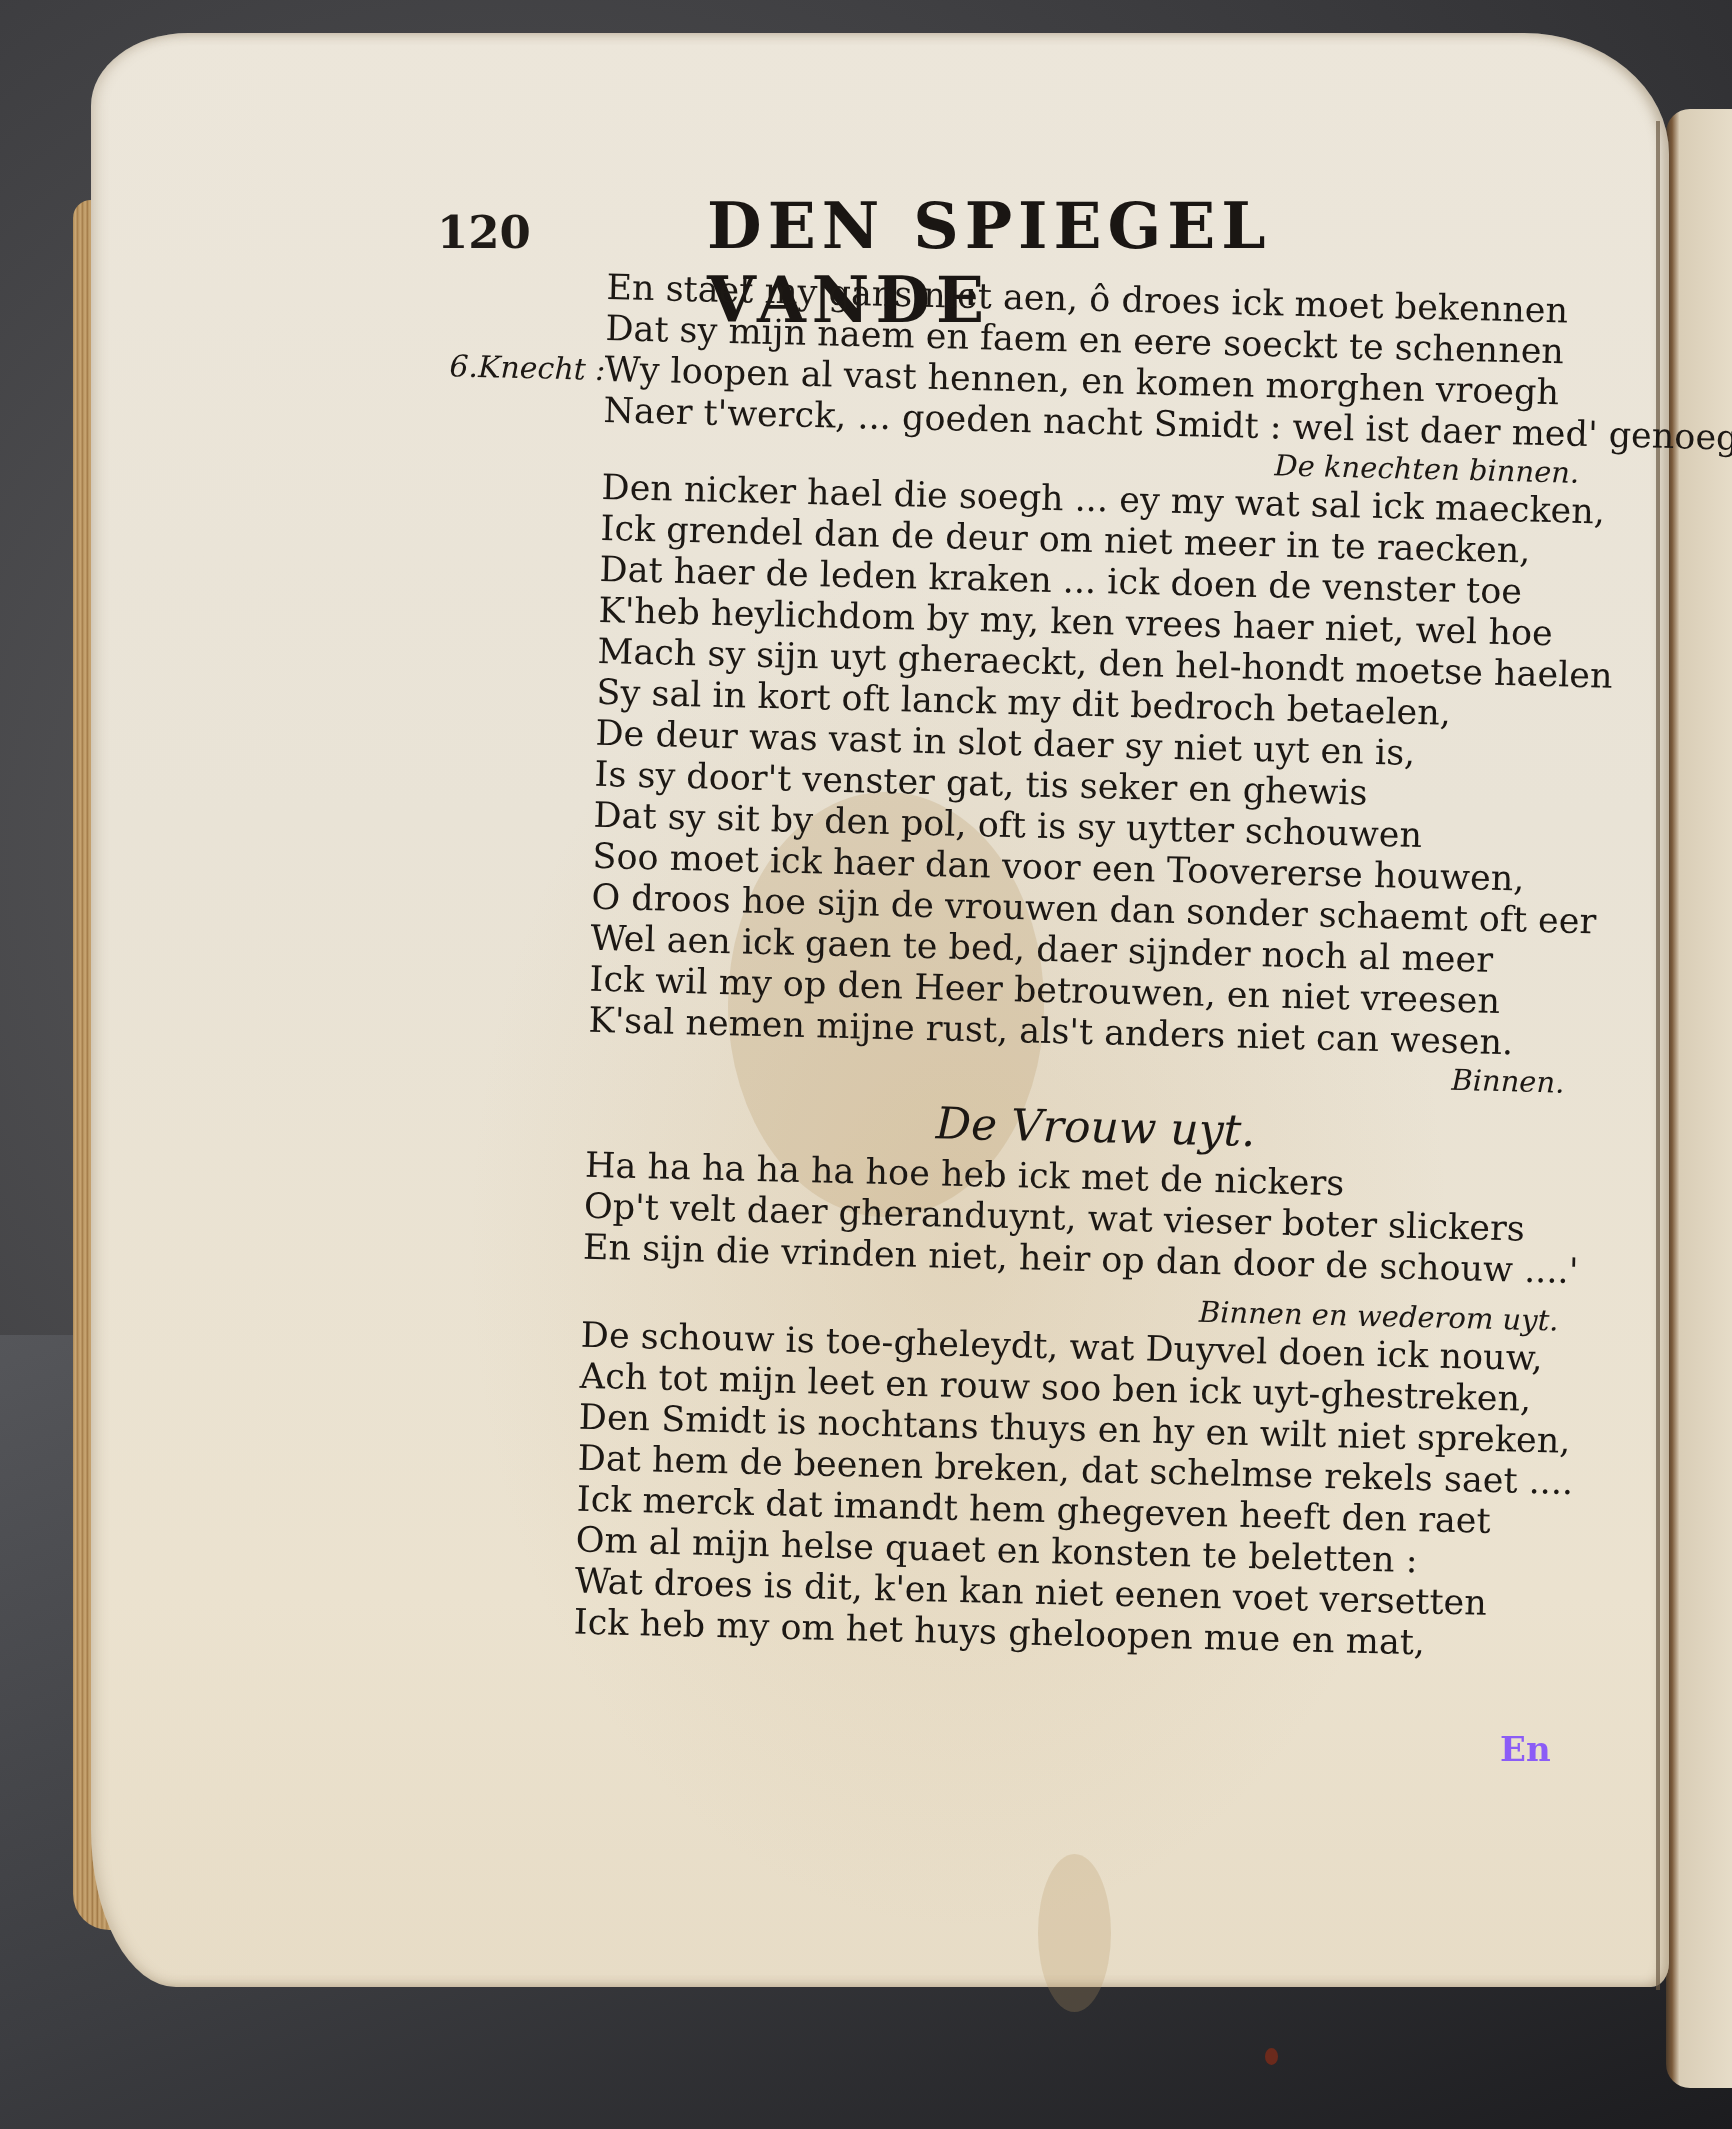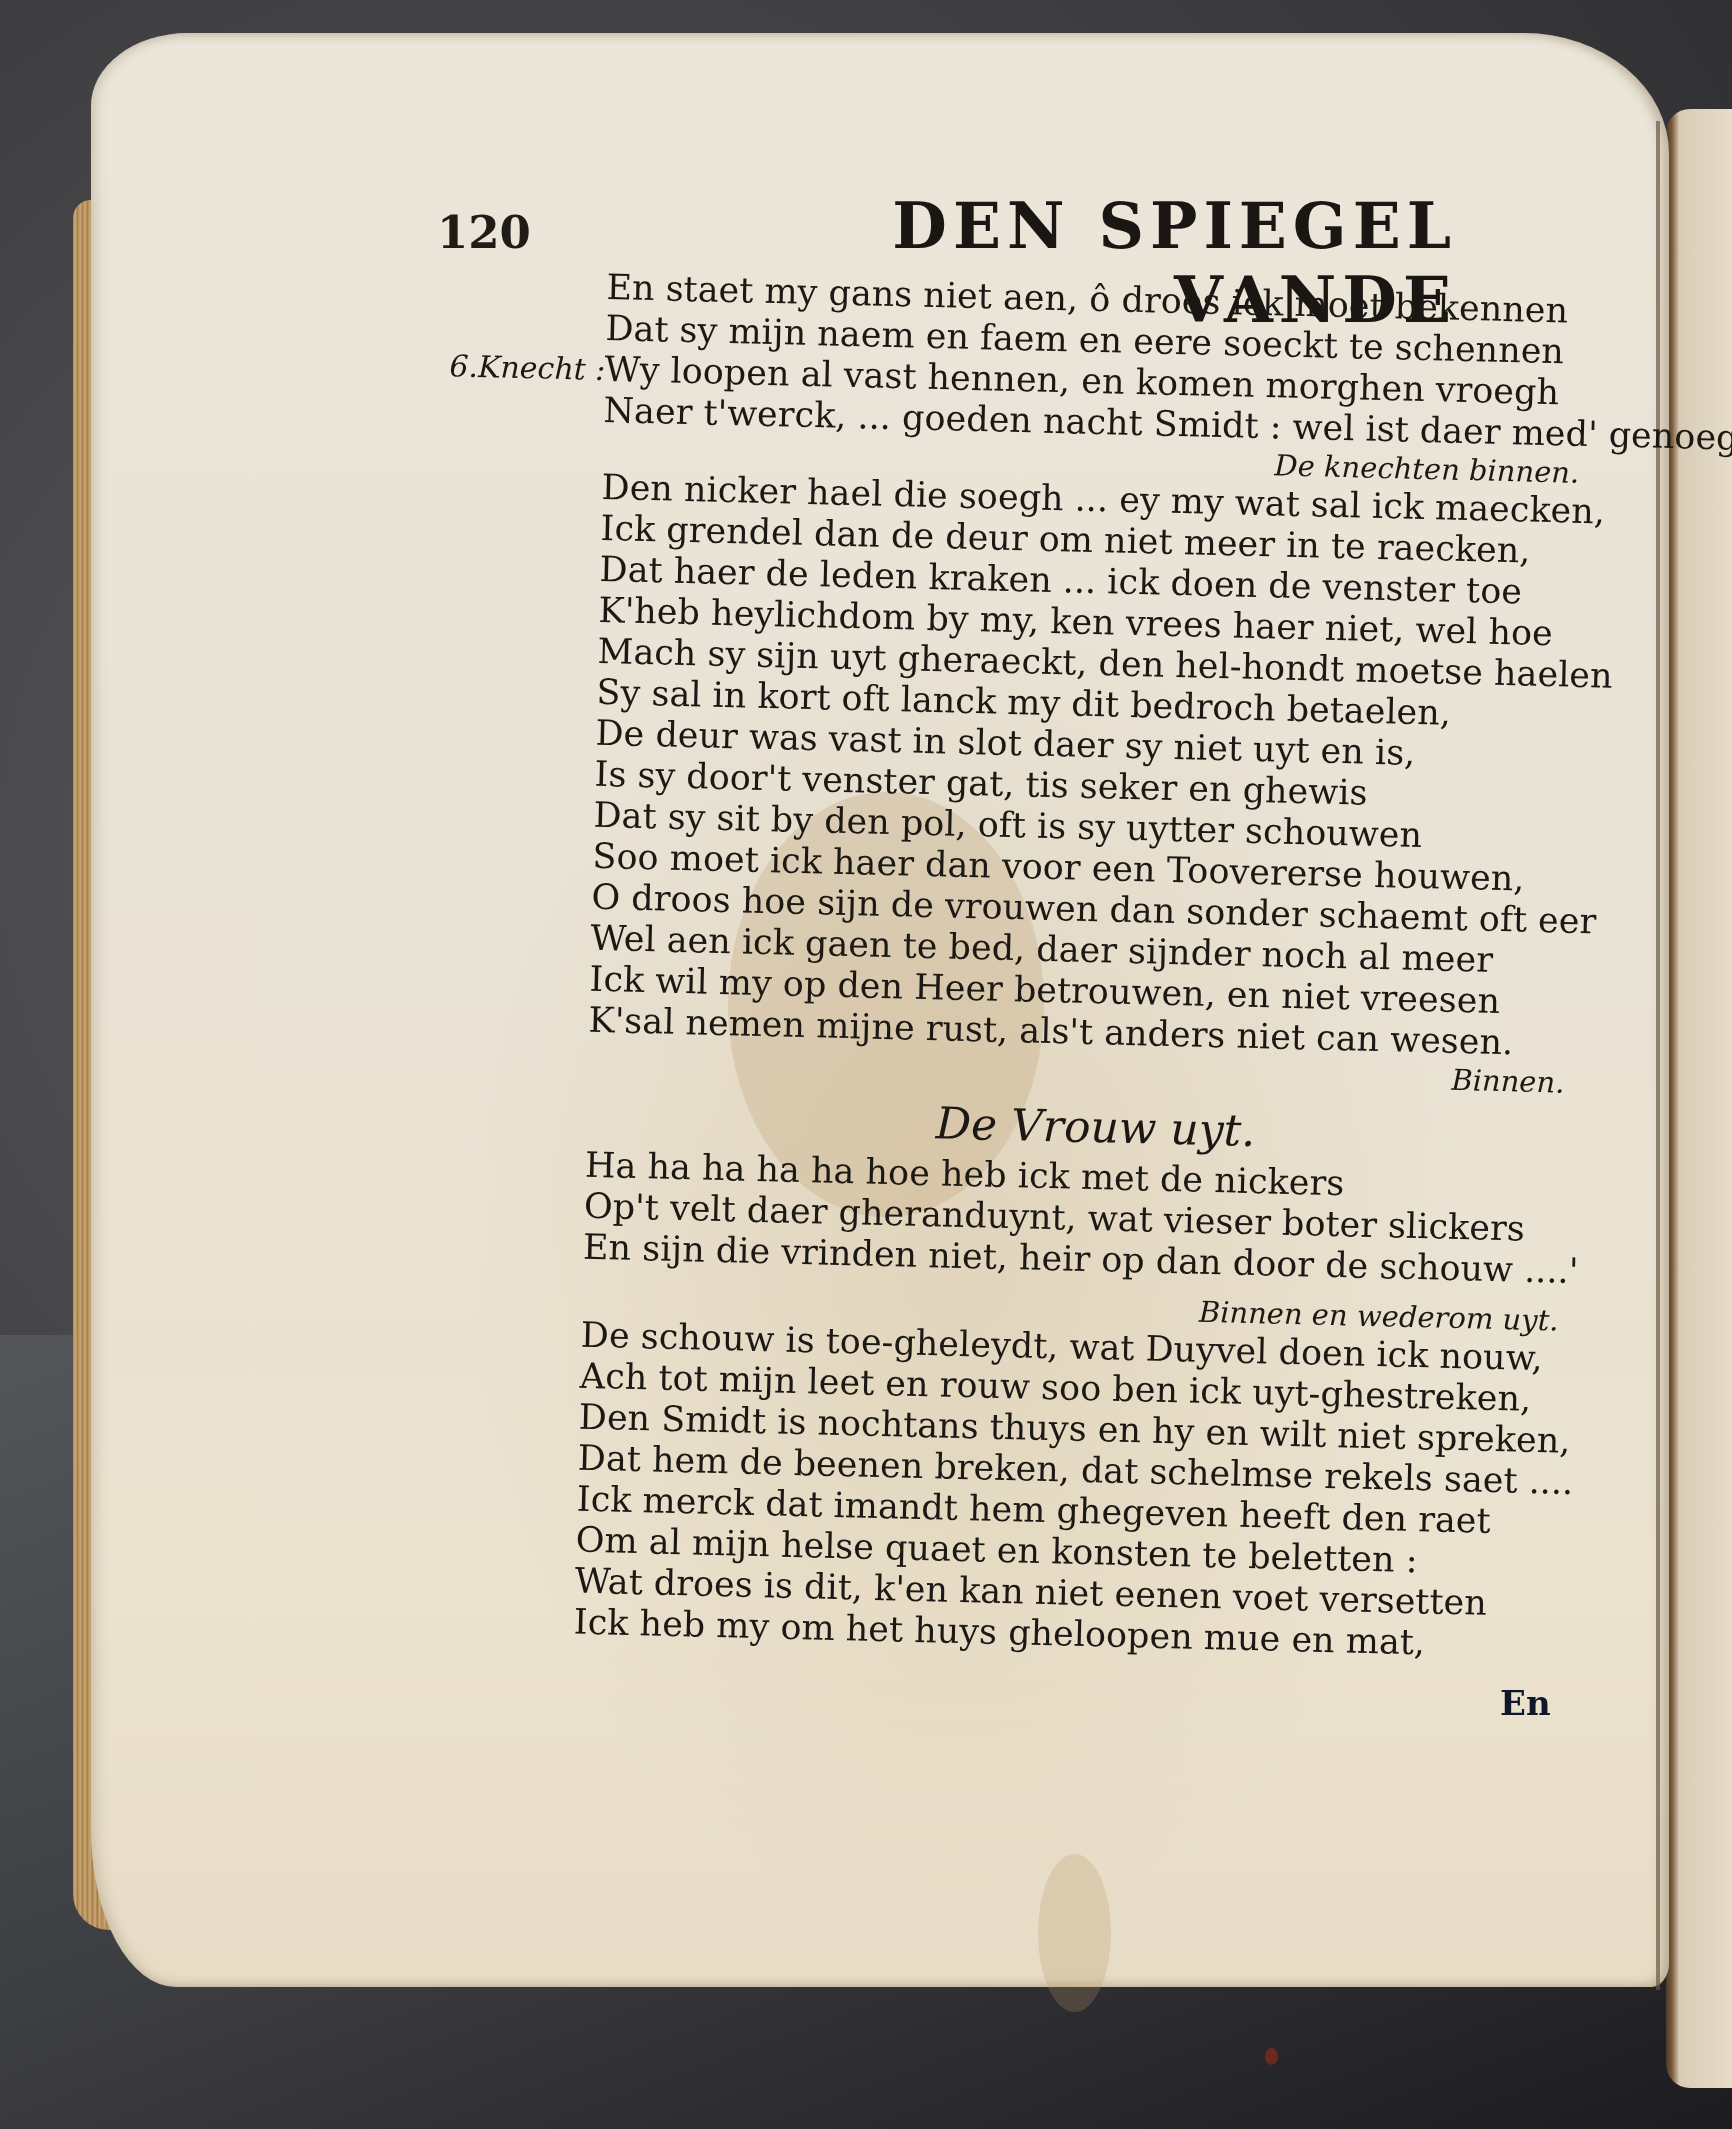--- a/index.html
+++ b/index.html
@@ -28,21 +28,21 @@
       radial-gradient(ellipse at 55% 62%, rgba(200,170,120,0.25) 0%, rgba(200,170,120,0) 40%),
       linear-gradient(180deg, #ece6da 0%, #e9e3d6 40%, #ebe2cf 80%, #e7dcc6 100%);
     border-radius: 97px 146px 18px 85px / 73px 121px 24px 158px;
     box-shadow: inset -7.3px 0 11px rgba(120,100,70,0.35), inset 6px 0 12px rgba(140,120,90,0.25);
   }
   .gutter-line {
     position:absolute; left:1656px; top:121px; width:3.6px; height:1869px;
     background:#6b5a44; opacity:0.7;
   }
   .running-head {
-    position:absolute; left:437px; top:189px; width:1020px; height:73px;text-align:right;
+    position:absolute; left:437px; top:189px; width:1020px; height:73px;
   }
   .page-number {
     position:absolute; left:0; top:17px; font-size:45px; font-weight:bold; color:#1f1b17;
   }
   .title {
     position:absolute; left:240px; top:0; font-size:63px; letter-spacing:6px; color:#1a1613;
     font-weight:bold;
     margin-left:30px;
   }
   .text-block {
@@ -56,21 +56,21 @@
   }
   .stage {
     display:block; text-align:right; font-style:italic; font-size:29px; line-height:36px; padding-right:6px;
   }
   .heading {
     display:block; text-align:center; font-style:italic; font-size:44px; line-height:58px; margin:8.5px 0 1.2px 0;
     padding-left:36px;
   }
   .gap { display:block; height:11px; }
   .catchword {
-    position:absolute; left:1500px; top:1683px; font-size:34px; font-weight:bold; color:#0f172a;
+    position:absolute; left:1500px; top:1729px; font-size:34px; font-weight:bold; color:#8b5cf6;
   }
   .stain {
     position:absolute; border-radius:50%; background:rgba(185,150,100,0.25);
   }
   .spot { position:absolute; border-radius:50%; background:#6b2a1c; }
 </style>
 </head>
 <body>
 
 <div class="cloth-lower"></div>

